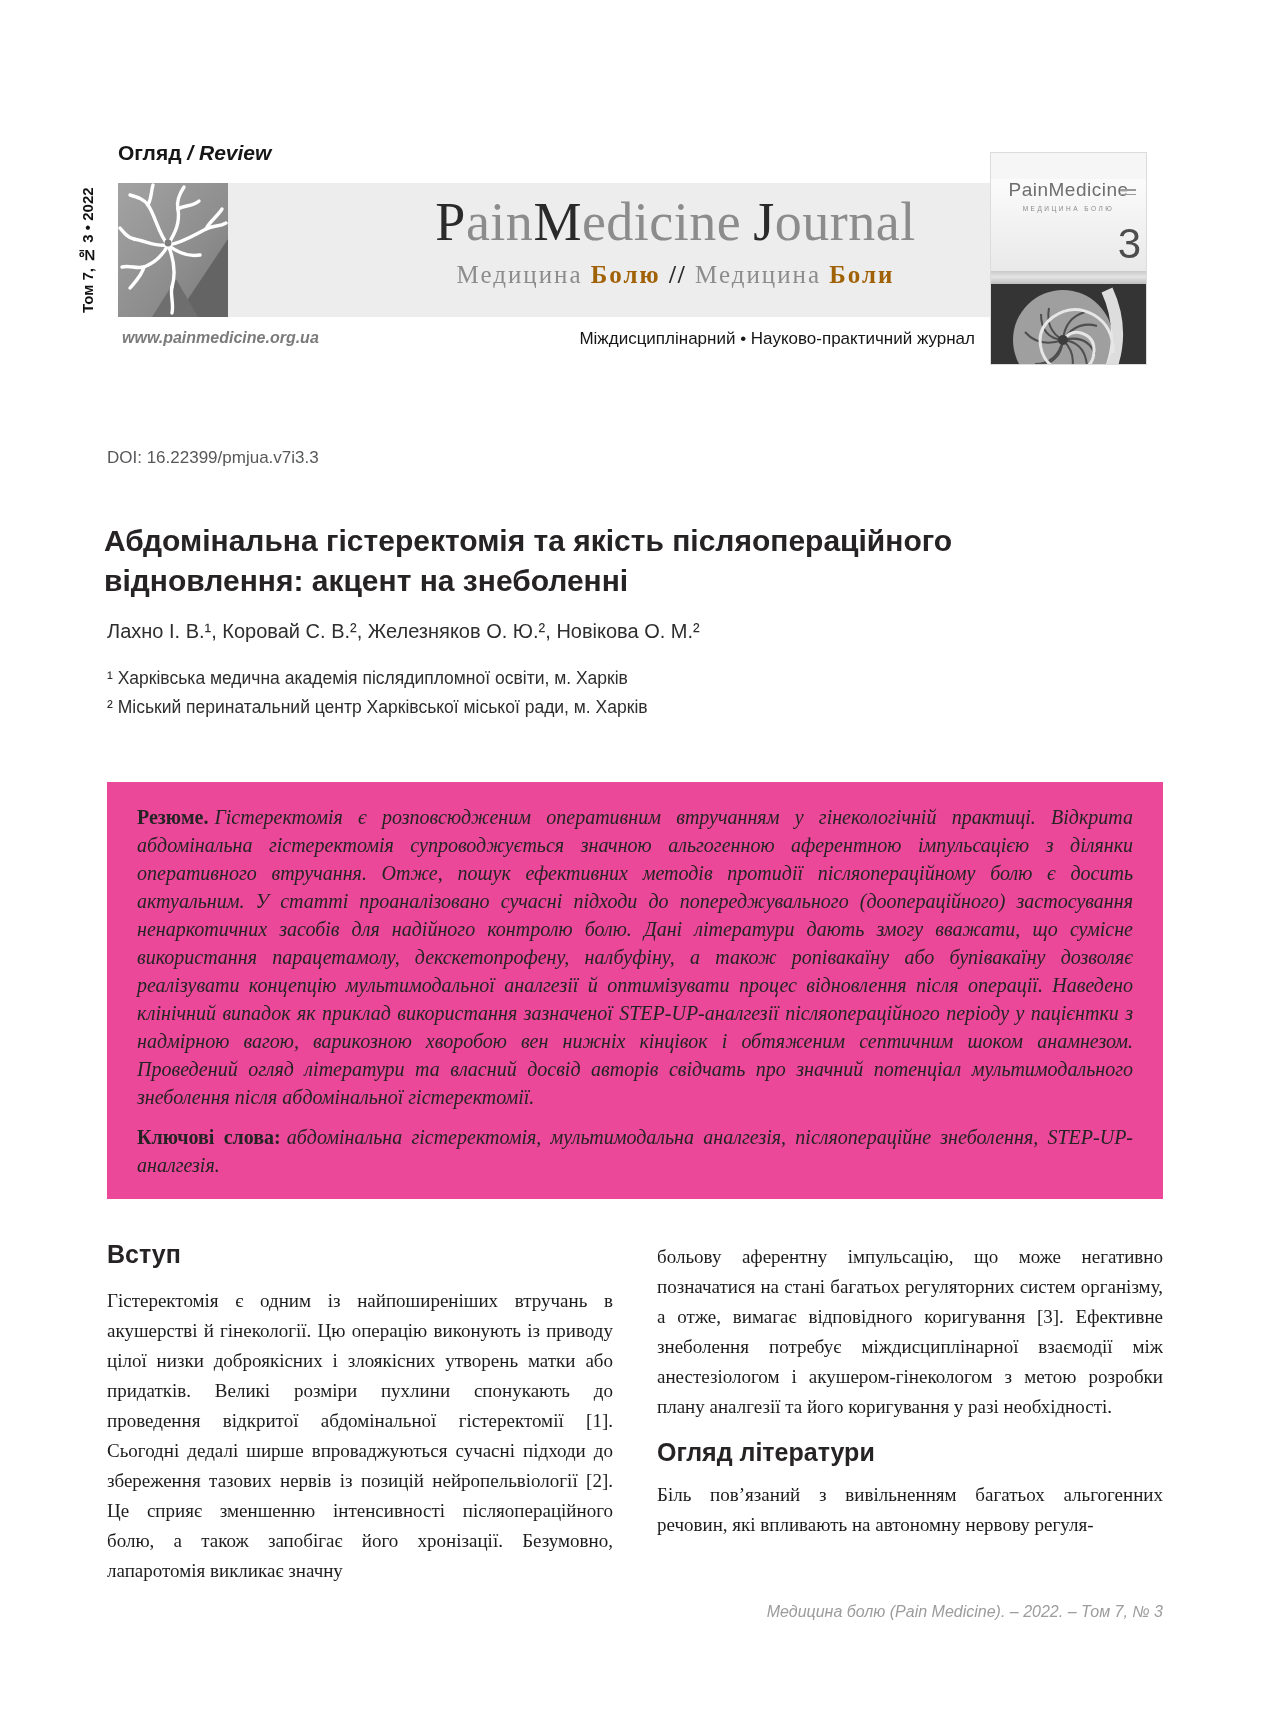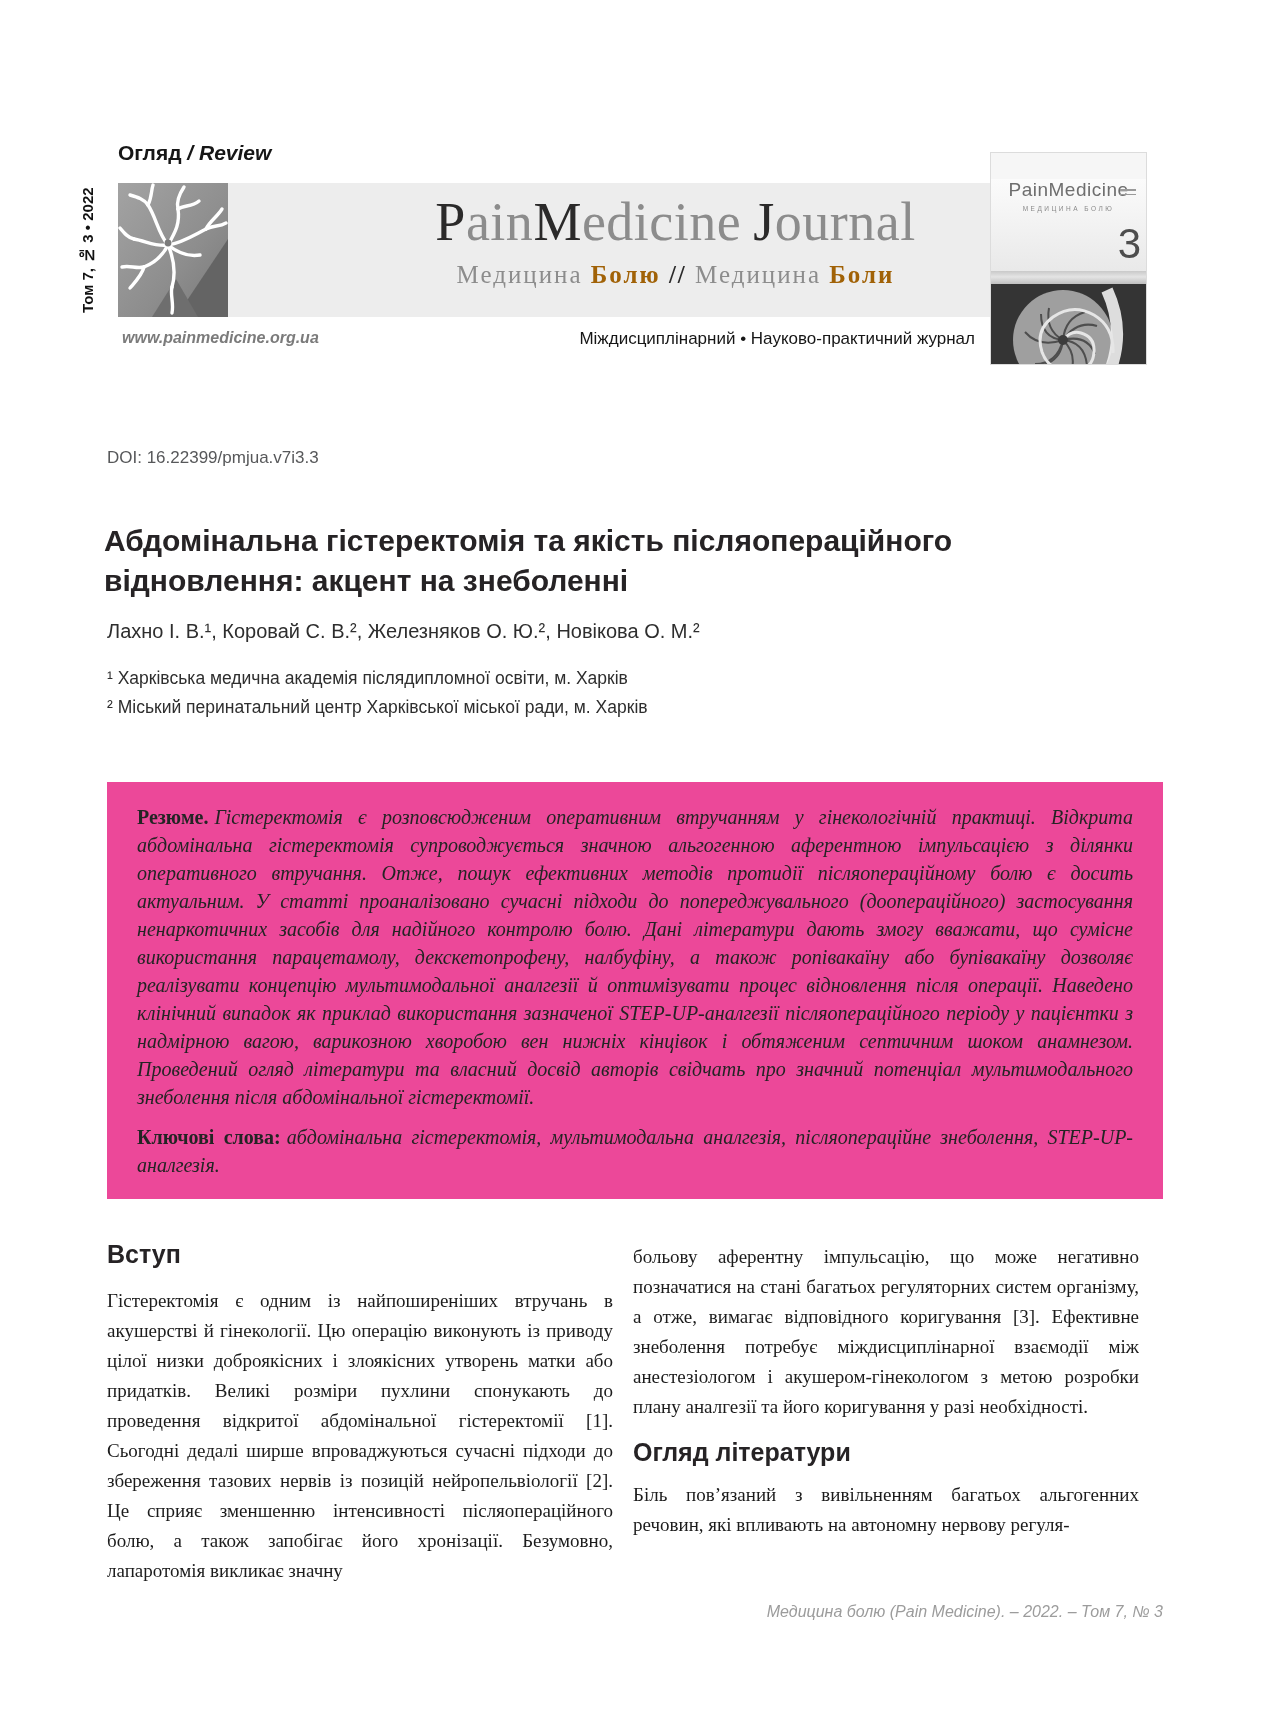--- a/index.html
+++ b/index.html
@@ -106,21 +106,21 @@
     font-family:"Liberation Serif", serif;
     font-size:20px; line-height:28px; text-align:justify; color:#242424;
     font-style:italic;
   }
   .abstract-box .b-lead { font-style:normal; font-weight:bold; margin-right:0.3em; }
   .abstract-box .keywords { margin-top:12px; }
 
   
   .columns {
     position:absolute; left:107px; top:1240px; width:1056px;
-    display:flex; gap:20px;
+    display:flex; gap:44px;
   }
   .col { width:506px; }
   .col h2 {
     font-size:25px; line-height:28px; font-weight:bold; color:#262325;
     margin:0 0 18px 0;
   }
   .col p {
     font-family:"Liberation Serif", serif;
     font-size:19px; line-height:30px; text-align:justify; color:#1c1c1c;
   }

